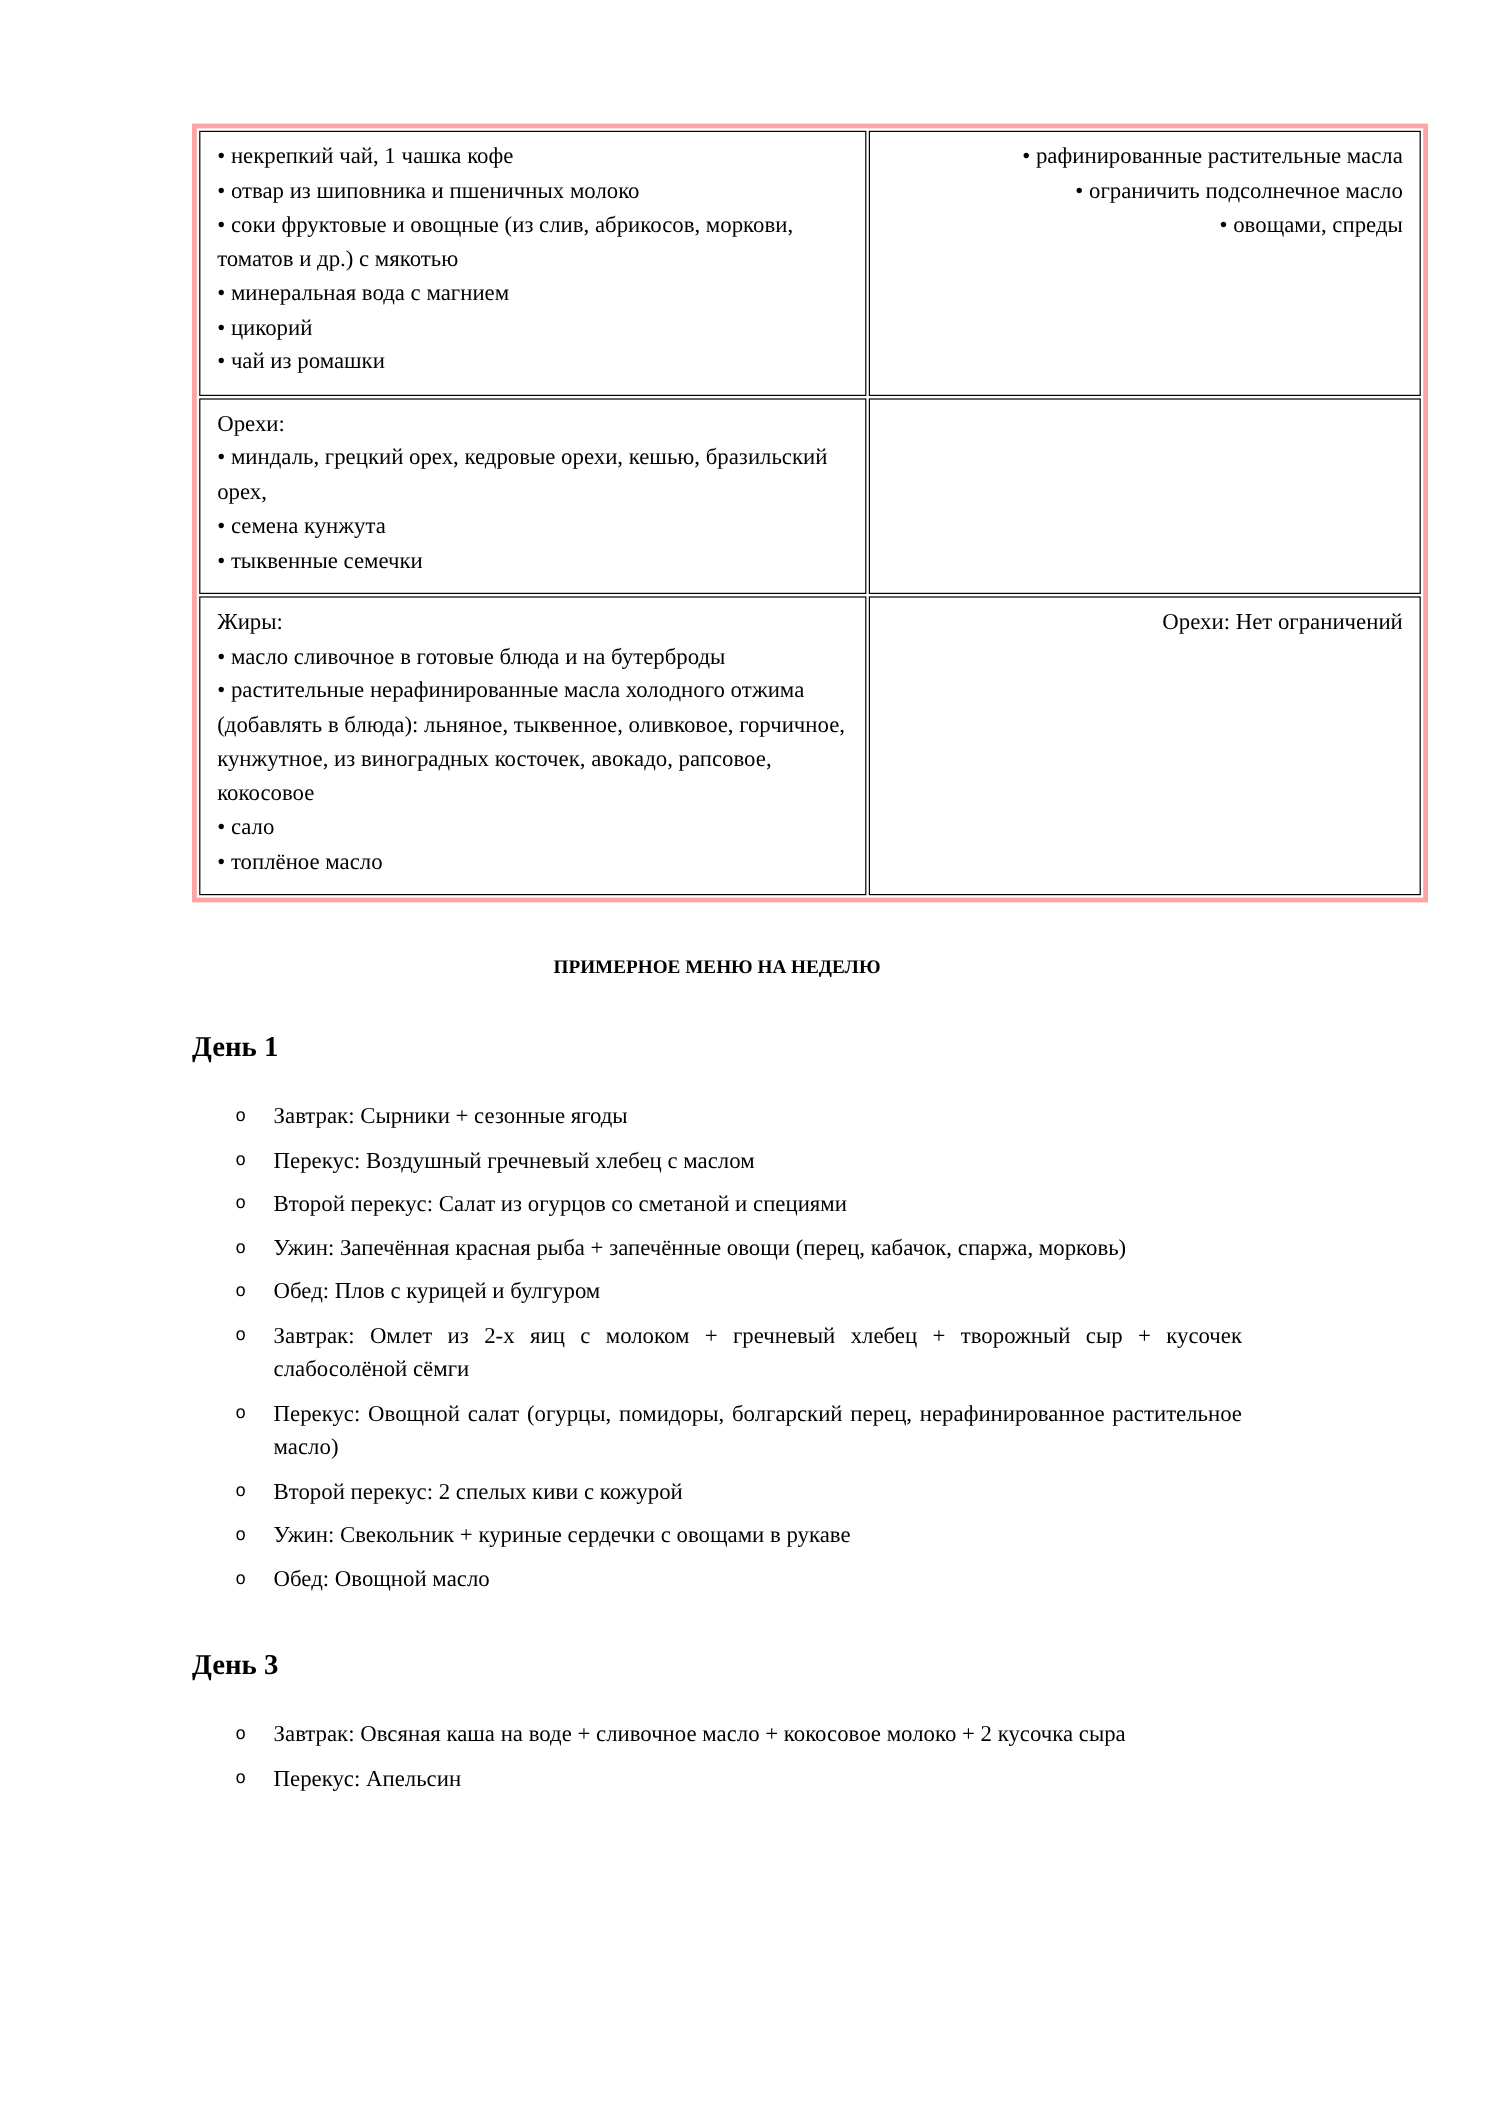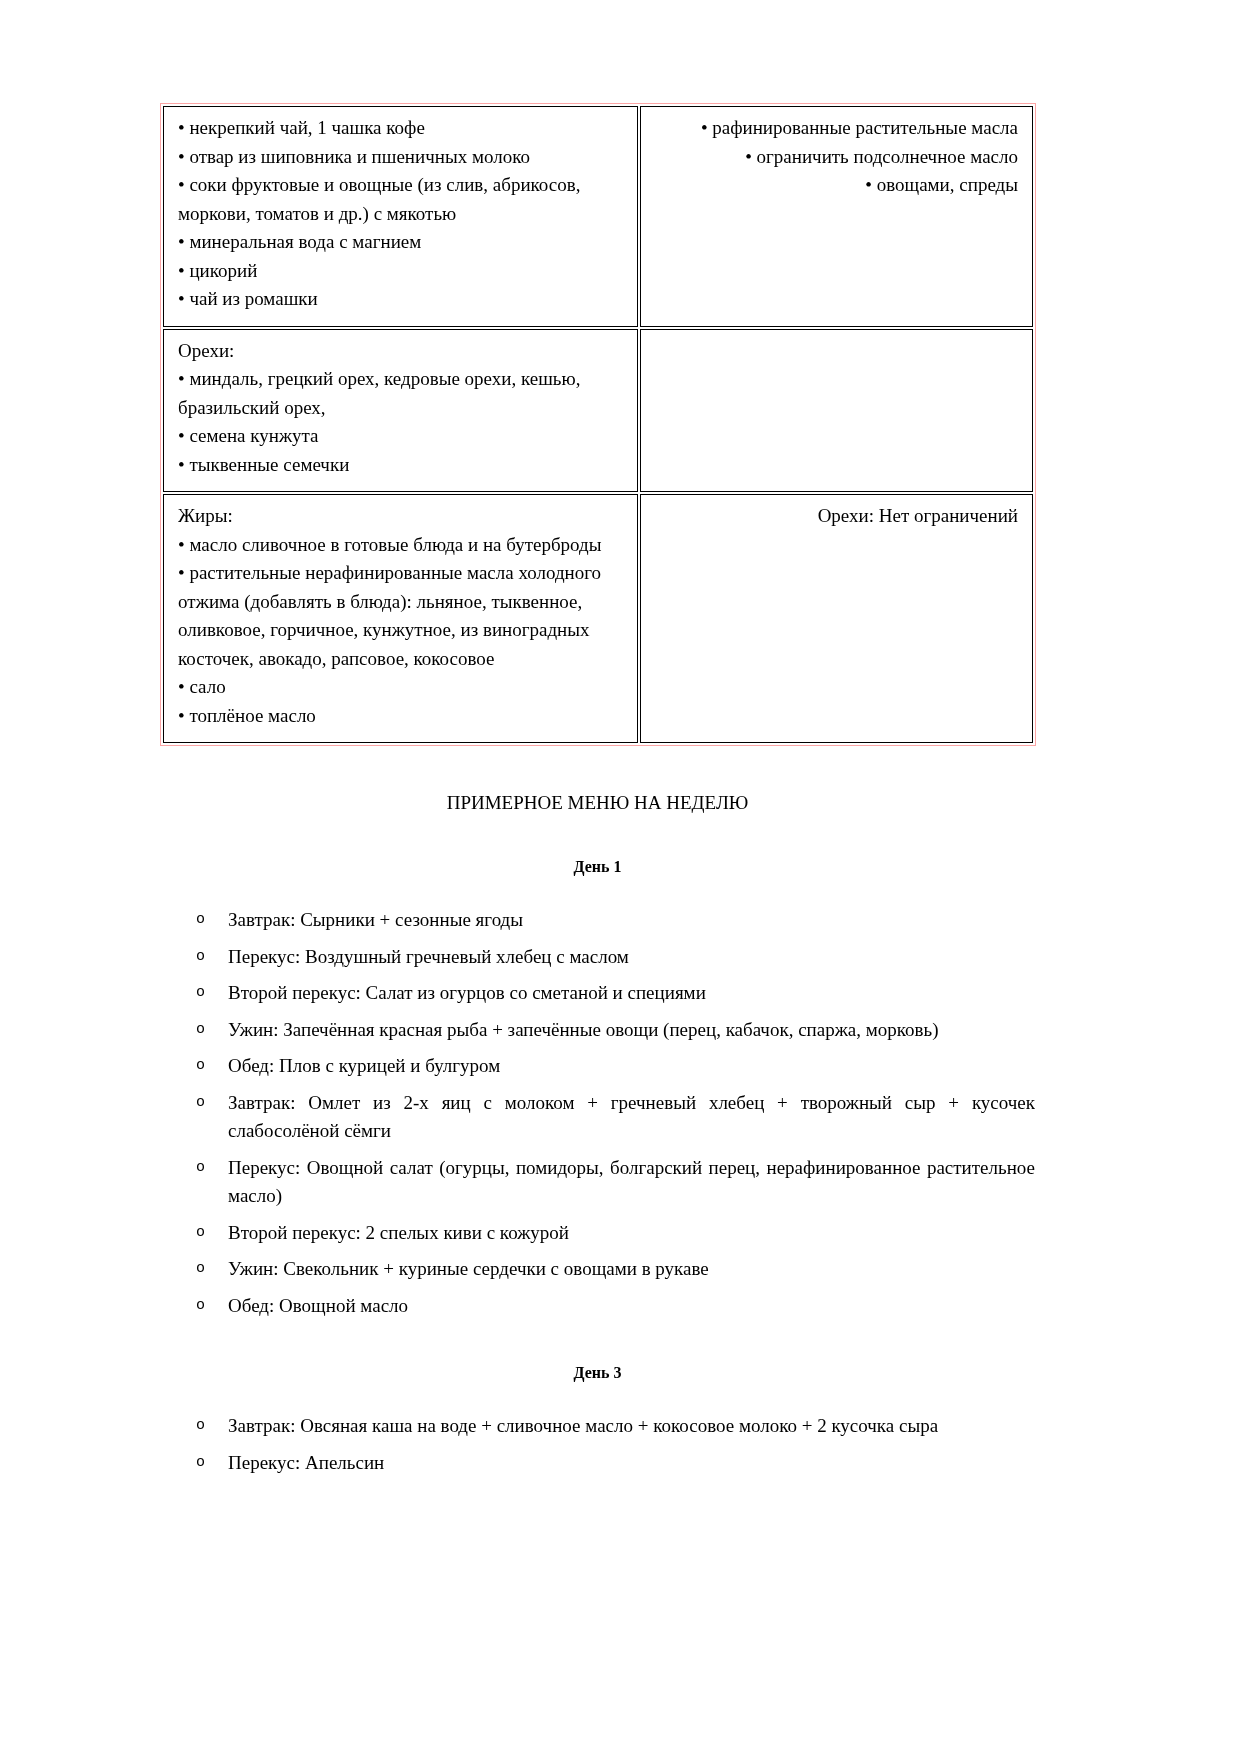--- a/index.html
+++ b/index.html
@@ -17,46 +17,46 @@
   }
   .page {
     box-sizing: border-box;
     width: 1240px;
     padding: 103px 205px 60px 160px;
   }
   
   .diet-table {
     border-collapse: separate;
     border-spacing: 2px;
-    border: 1px solid #fca5a5;
-    width: 876px;
+    border: 4px solid #fca5a5;
+    width: 1030px;
     table-layout: fixed;
   }
   .diet-table td {
     border: 1px solid #000;
     vertical-align: top;
     padding: 7px 14px 12px 14px;
   }
   td.col-left  { width: 55%; }
   td.col-right { width: 45%; text-align: right; }
   .diet-table p {
     margin: 0;
     line-height: 1.5;
   }
   
   .menu-title {
-    font-size: 19px;
-    font-weight: normal;
+    font-size: 16px;
+    font-weight: bold;
     text-align: center;
     margin: 46px 0 0 0;
   }
   .day-title {
-    font-size: 16px;
+    font-size: 24px;
     font-weight: bold;
-    text-align: center;
+    text-align: left;
     margin: 44px 0 30px 0;
   }
   
   .day-list { margin: 0; }
   .menu-item {
     display: flex;
     align-items: flex-start;
     margin: 0 0 8px 36px;
   }
   .marker {

